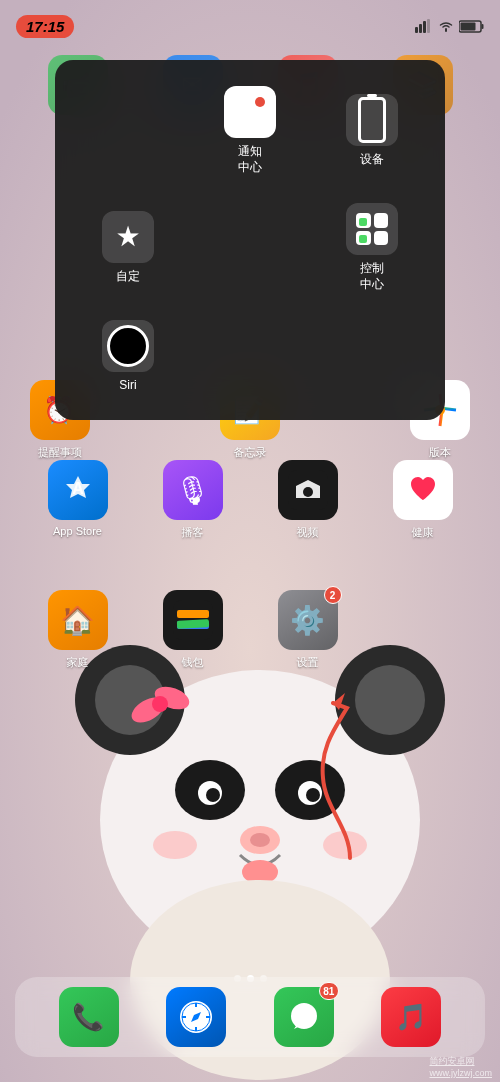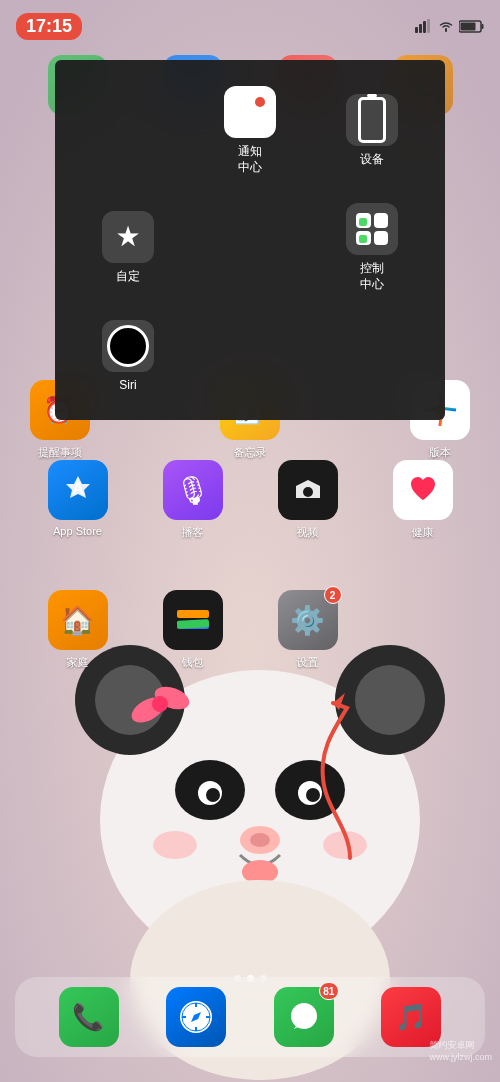--- a/index.html
+++ b/index.html
@@ -28,41 +28,42 @@
       height: 44px;
       display: flex;
       align-items: center;
       justify-content: space-between;
       padding: 8px 16px 0;
       z-index: 100;
     }
 
     .status-time {
       background: #e74c3c;
-      color: #ffffff;
-      font-size: 18px;
+      color: #000000;
+      font-size: 15px;
       font-weight: 600;
       padding: 3px 10px;
       border-radius: 12px;
+      font-style: italic;
     }
 
     .status-icons {
       display: flex;
       align-items: center;
       gap: 5px;
     }
 
     
     .context-menu {
       position: absolute;
       top: 60px;
       left: 55px;
       right: 55px;
       background: rgba(30,30,30,0.95);
-      border-radius: 6px;
+      border-radius: 18px;
       padding: 16px;
       z-index: 200;
       display: grid;
       grid-template-columns: 1fr 1fr 1fr;
       grid-template-rows: auto auto auto;
       gap: 8px;
       backdrop-filter: blur(20px);
     }
 
     .menu-item {
@@ -383,25 +384,26 @@
     .arrow-overlay {
       position: absolute;
       bottom: 210px;
       right: 115px;
       z-index: 300;
     }
 
     
     .watermark {
       position: absolute;
-      bottom: 20px;
+      bottom: 4px;
       right: 8px;
       color: rgba(255,255,255,0.7);
       font-size: 9px;
       z-index: 500;
+      text-decoration: underline;
     }
 
     
     .top-apps {
       position: absolute;
       top: 55px;
       left: 0;
       right: 0;
       display: flex;
       justify-content: space-around;

